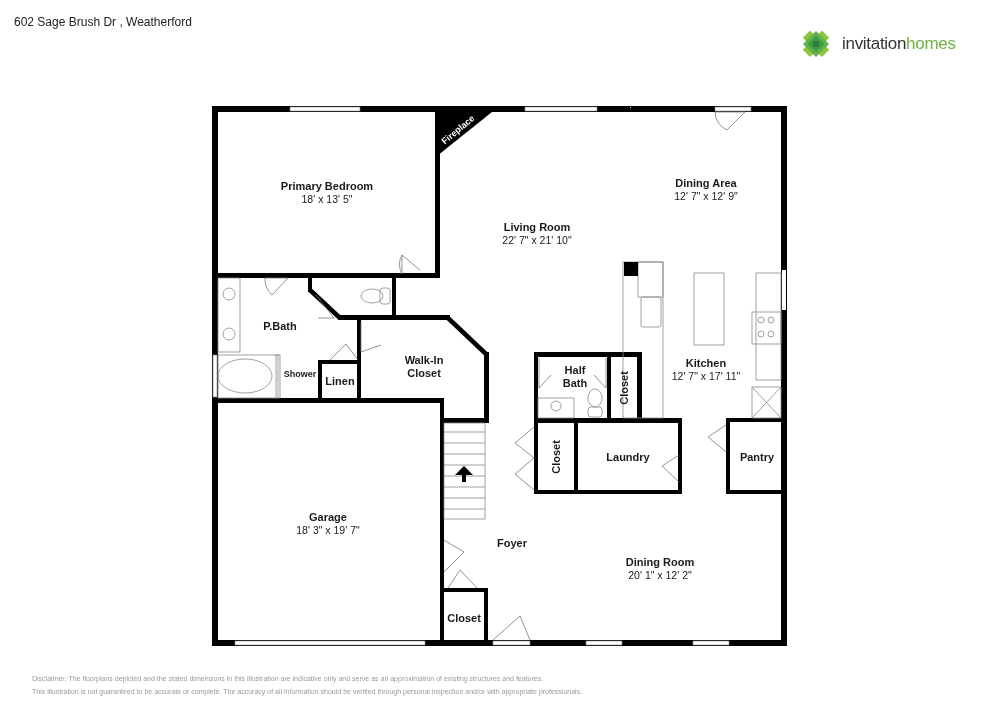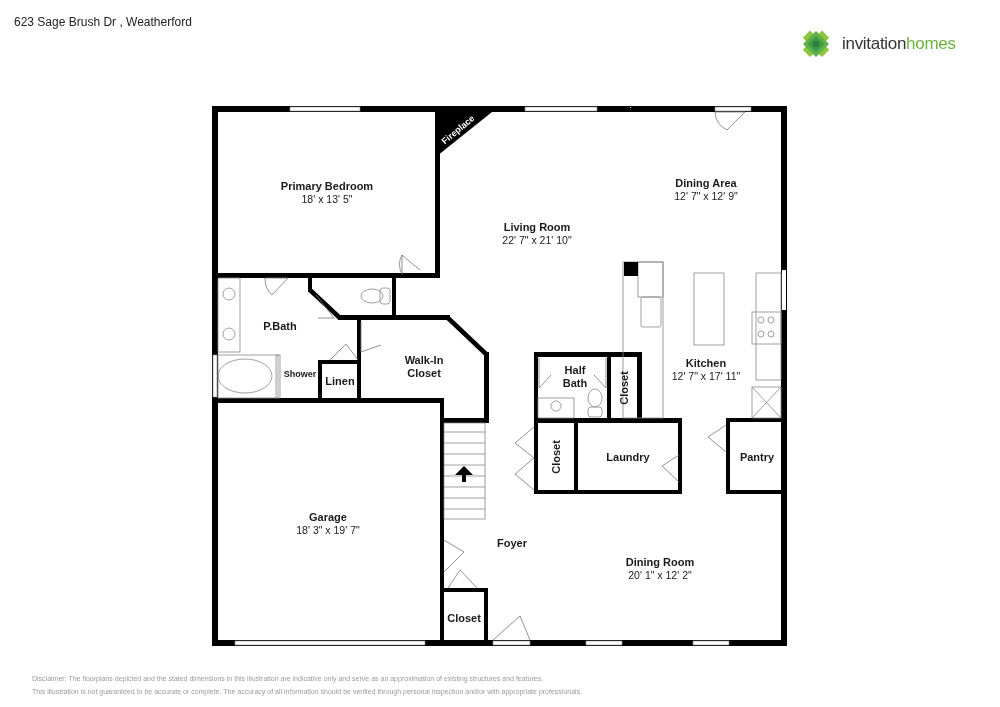--- a/index.html
+++ b/index.html
@@ -12,21 +12,21 @@
   .disc { position:absolute; left:32px; top:673px; font-size:7px; line-height:12.5px; color:#9a9a9a; }
   svg.plan { position:absolute; left:0; top:0; }
   .rl { font-family:"Liberation Sans", sans-serif; font-weight:bold; font-size:11px; fill:#1a1a1a; }
   .rd { font-family:"Liberation Sans", sans-serif; font-size:10.5px; fill:#1a1a1a; }
   .sm { font-family:"Liberation Sans", sans-serif; font-weight:bold; font-size:9px; fill:#1a1a1a; }
 </style>
 </head>
 <body>
 
 <div class="hdr">
-  <div>623 Sage Brush Dr , Weatherford</div>
+  <div>602 Sage Brush Dr , Weatherford</div>
 </div>
 
 <div class="logo">
   <svg width="36" height="36" viewBox="0 0 36 36">
     <polygon points="12,2 24,2 24,12 34,12 34,24 24,24 24,34 12,34 12,24 2,24 2,12 12,12" fill="#8cc63f" transform="rotate(45 18 18) scale(0.85) translate(3 3)"></polygon>
     <polygon points="18,5 31,18 18,31 5,18" fill="#5fb04a"></polygon>
     <polygon points="18,10 26,18 18,26 10,18" fill="#3e9a46"></polygon>
     <rect x="15" y="15" width="6" height="6" fill="#2f7f3a"></rect>
   </svg>
   <span class="word"><span class="w1">invitation</span><span class="w2">homes</span></span>

